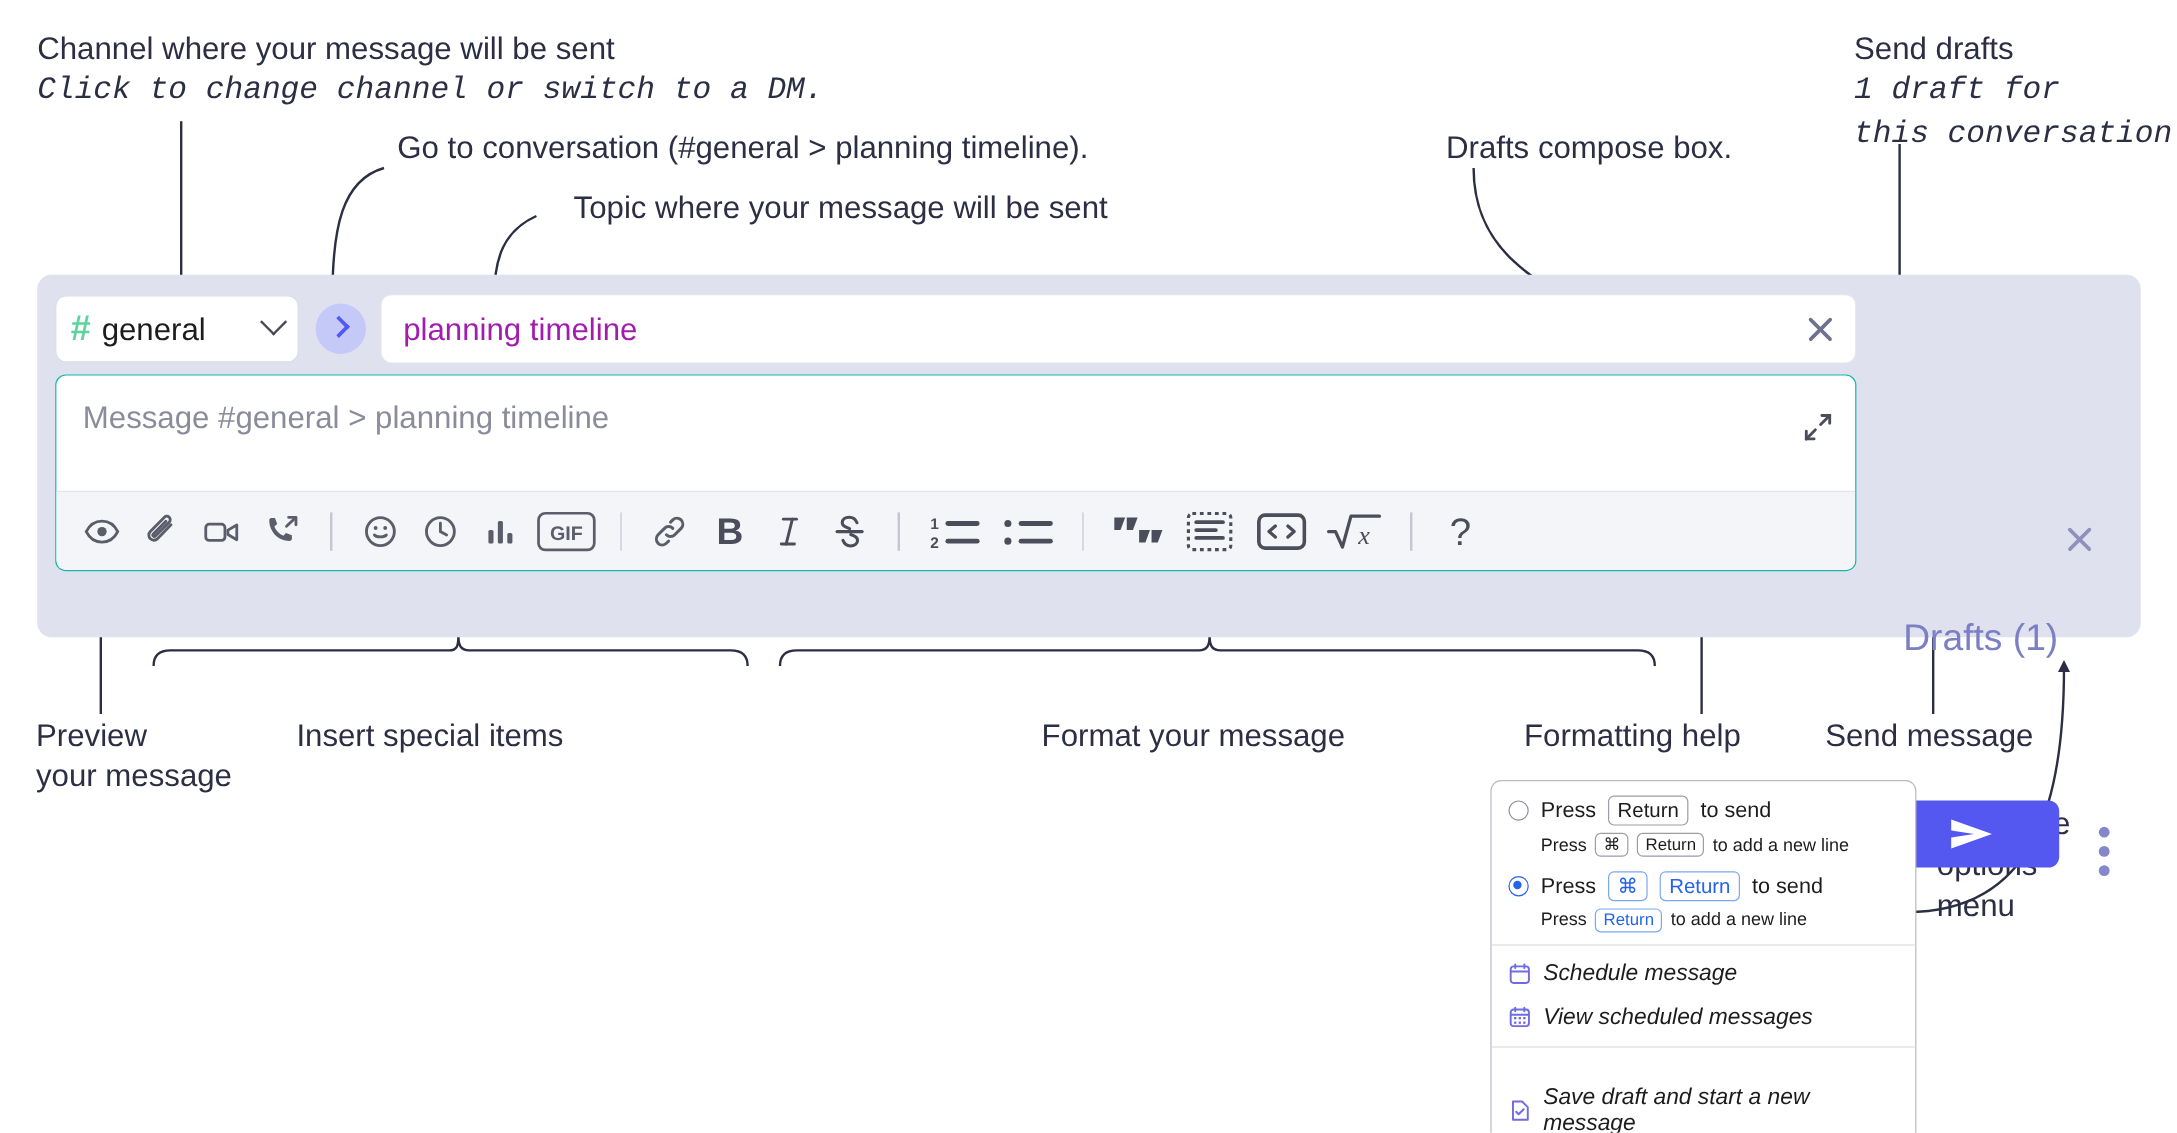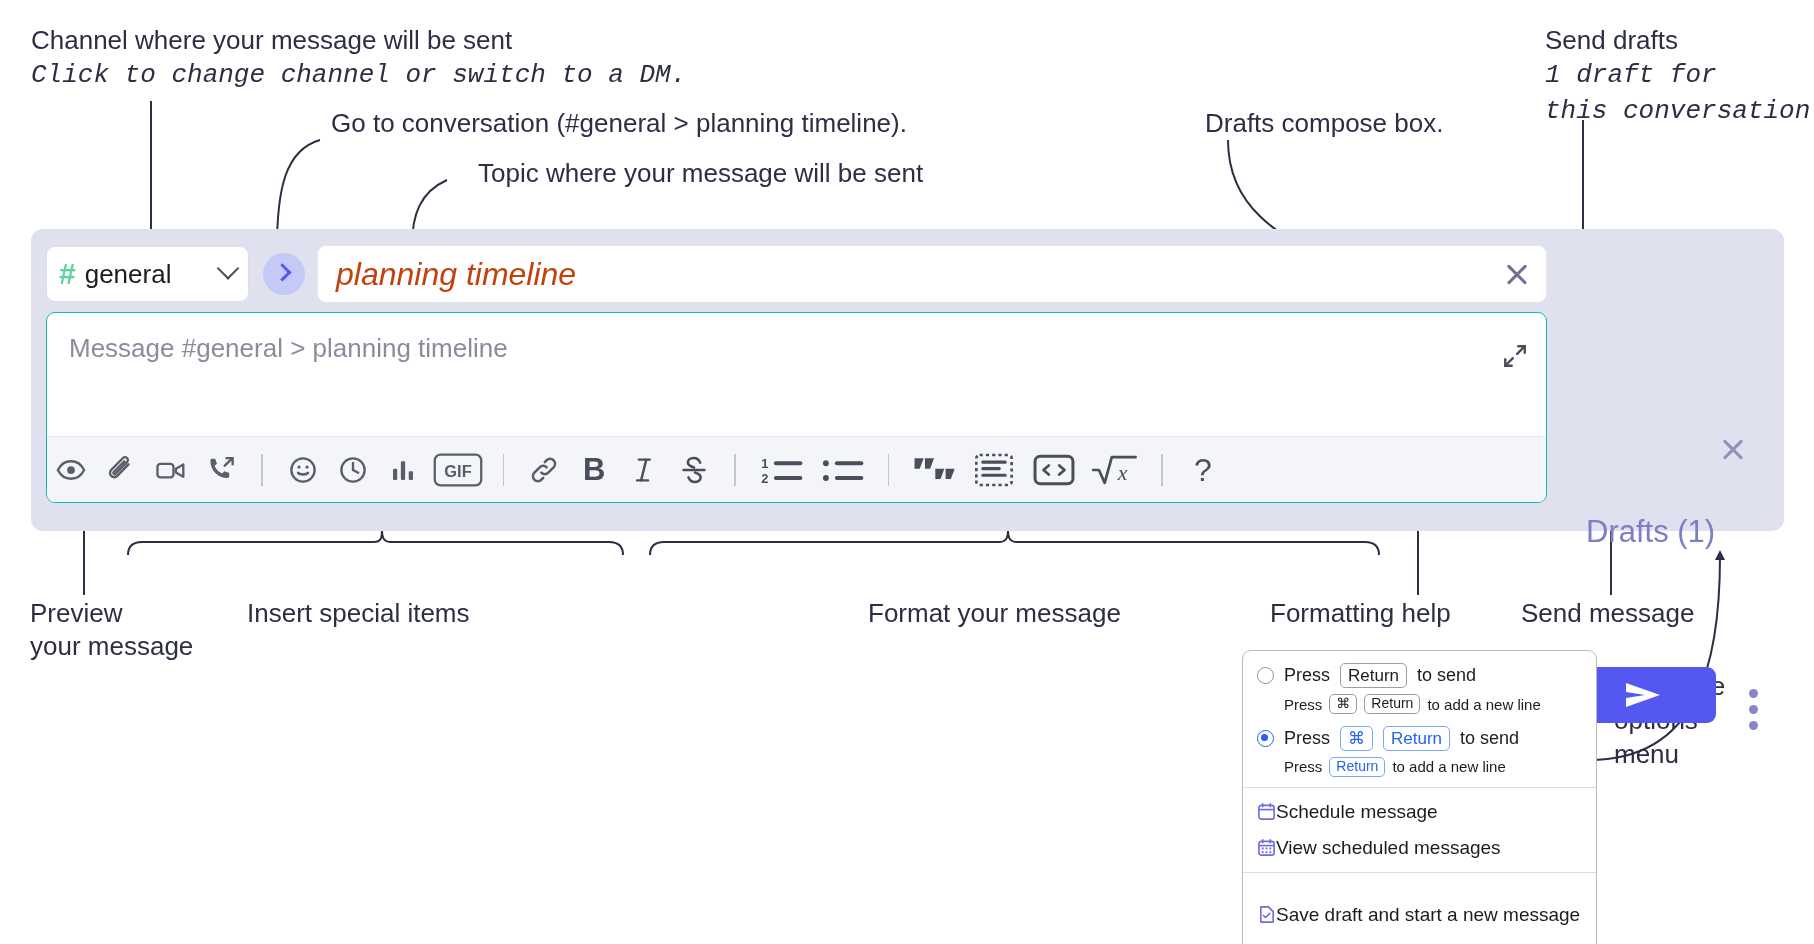--- a/index.html
+++ b/index.html
@@ -45,42 +45,42 @@
     margin: 0 12px 0 14px; display: flex; align-items: center; justify-content: center;
     cursor: pointer; flex: none;
   }
   #goto-btn .gchev { width: 13px; height: 13px; border-right: 3.5px solid #4f5bf0;
           border-top: 3.5px solid #4f5bf0; transform: rotate(45deg) translateX(-3px); }
   #topic-field {
     flex: 1; height: 58px; background: #fff; border-radius: 9px;
     display: flex; align-items: center; padding: 0 16px 0 18px;
     border: 1px solid #e3e4ee;
   }
-  #topic-value { font-size: 32px; color: #c2410c; flex: 1; font-style: italic; }
+  #topic-value { font-size: 26px; color: #a21caf; flex: 1; }
   .x-glyph { position: relative; width: 26px; height: 26px; cursor: pointer; flex: none; }
   .x-glyph::before, .x-glyph::after {
     content: ""; position: absolute; left: 0; top: 12px; width: 26px; height: 2.8px;
     background: #6e7191; border-radius: 2px;
   }
   .x-glyph::before { transform: rotate(45deg); }
   .x-glyph::after  { transform: rotate(-45deg); }
 
   
   #message-box {
     margin-top: 9px; background: #fff; border: 1px solid #14b8a6;
     border-radius: 9px; overflow: hidden;
   }
   #message-area { position: relative; height: 96px; padding: 20px 22px; }
   #message-placeholder { font-size: 26px; color: #8a8c9b; }
   #expand-btn { position: absolute; right: 18px; top: 30px; width: 26px; height: 26px; cursor: pointer; }
 
   
   #toolbar {
     display: flex; align-items: center; height: 66px;
-    background: #f4f5f8; border-top: 1px solid #e4e5ee; gap: 2px; margin-top: 27px;
+    background: #f4f5f8; border-top: 1px solid #e4e5ee; padding-left: 14px; gap: 2px;
   }
   .tb { width: 48px; height: 48px; display: flex; align-items: center; justify-content: center;
         cursor: pointer; color: #5b5d6b; flex: none; }
   .tb svg { display: block; }
   .tb-txt { font-size: 29px; color: #4b4d5b; line-height: 1; }
   .sep { width: 1.6px; height: 32px; background: #c4c6d2; margin: 0 14px; flex: none; }
 
   
   #drafts-link { position: absolute; left: 1555px; top: 285px; font-size: 31px; color: #7b7fc4; cursor: pointer; }
   #panel-close { position: absolute; left: 1689px; top: 207px; }
@@ -106,21 +106,21 @@
   .radio.on { border-color: #2563eb; }
   .radio.on::after { content: ""; position: absolute; left: 3px; top: 3px; width: 7px; height: 7px;
            border-radius: 50%; background: #2563eb; }
   .kbd { display: inline-block; border: 1px solid #9b9da8; border-radius: 5px;
          padding: 1px 7px; font-size: 17px; line-height: 1.25; background: #fff; }
   .kbd.blue { border-color: #7aa7f2; color: #2563eb; }
   .om-sub { display: flex; align-items: center; gap: 7px; font-size: 15px; margin: 6px 0 0 27px; }
   .om-sub .kbd { font-size: 14px; padding: 0px 6px; }
   .om-opt .lbl, .om-sub .lbl { white-space: nowrap; }
   .om-div { height: 1px; background: #ddd; }
-  .om-item { display: flex; align-items: center; padding: 7px 14px; cursor: pointer; }
+  .om-item { display: flex; align-items: center; gap: 10px; padding: 7px 14px; cursor: pointer; font-style: italic; }
   .om-item .ico { width: 19px; height: 19px; flex: none; color: #6e6ce0; }
   .om-item .txt { font-size: 19px; }
 
   
   #lines { position: absolute; left: 0; top: 0; width: 1814px; height: 944px; pointer-events: none; }
 </style>
 </head>
 <body>
 
 <div id="stage">

